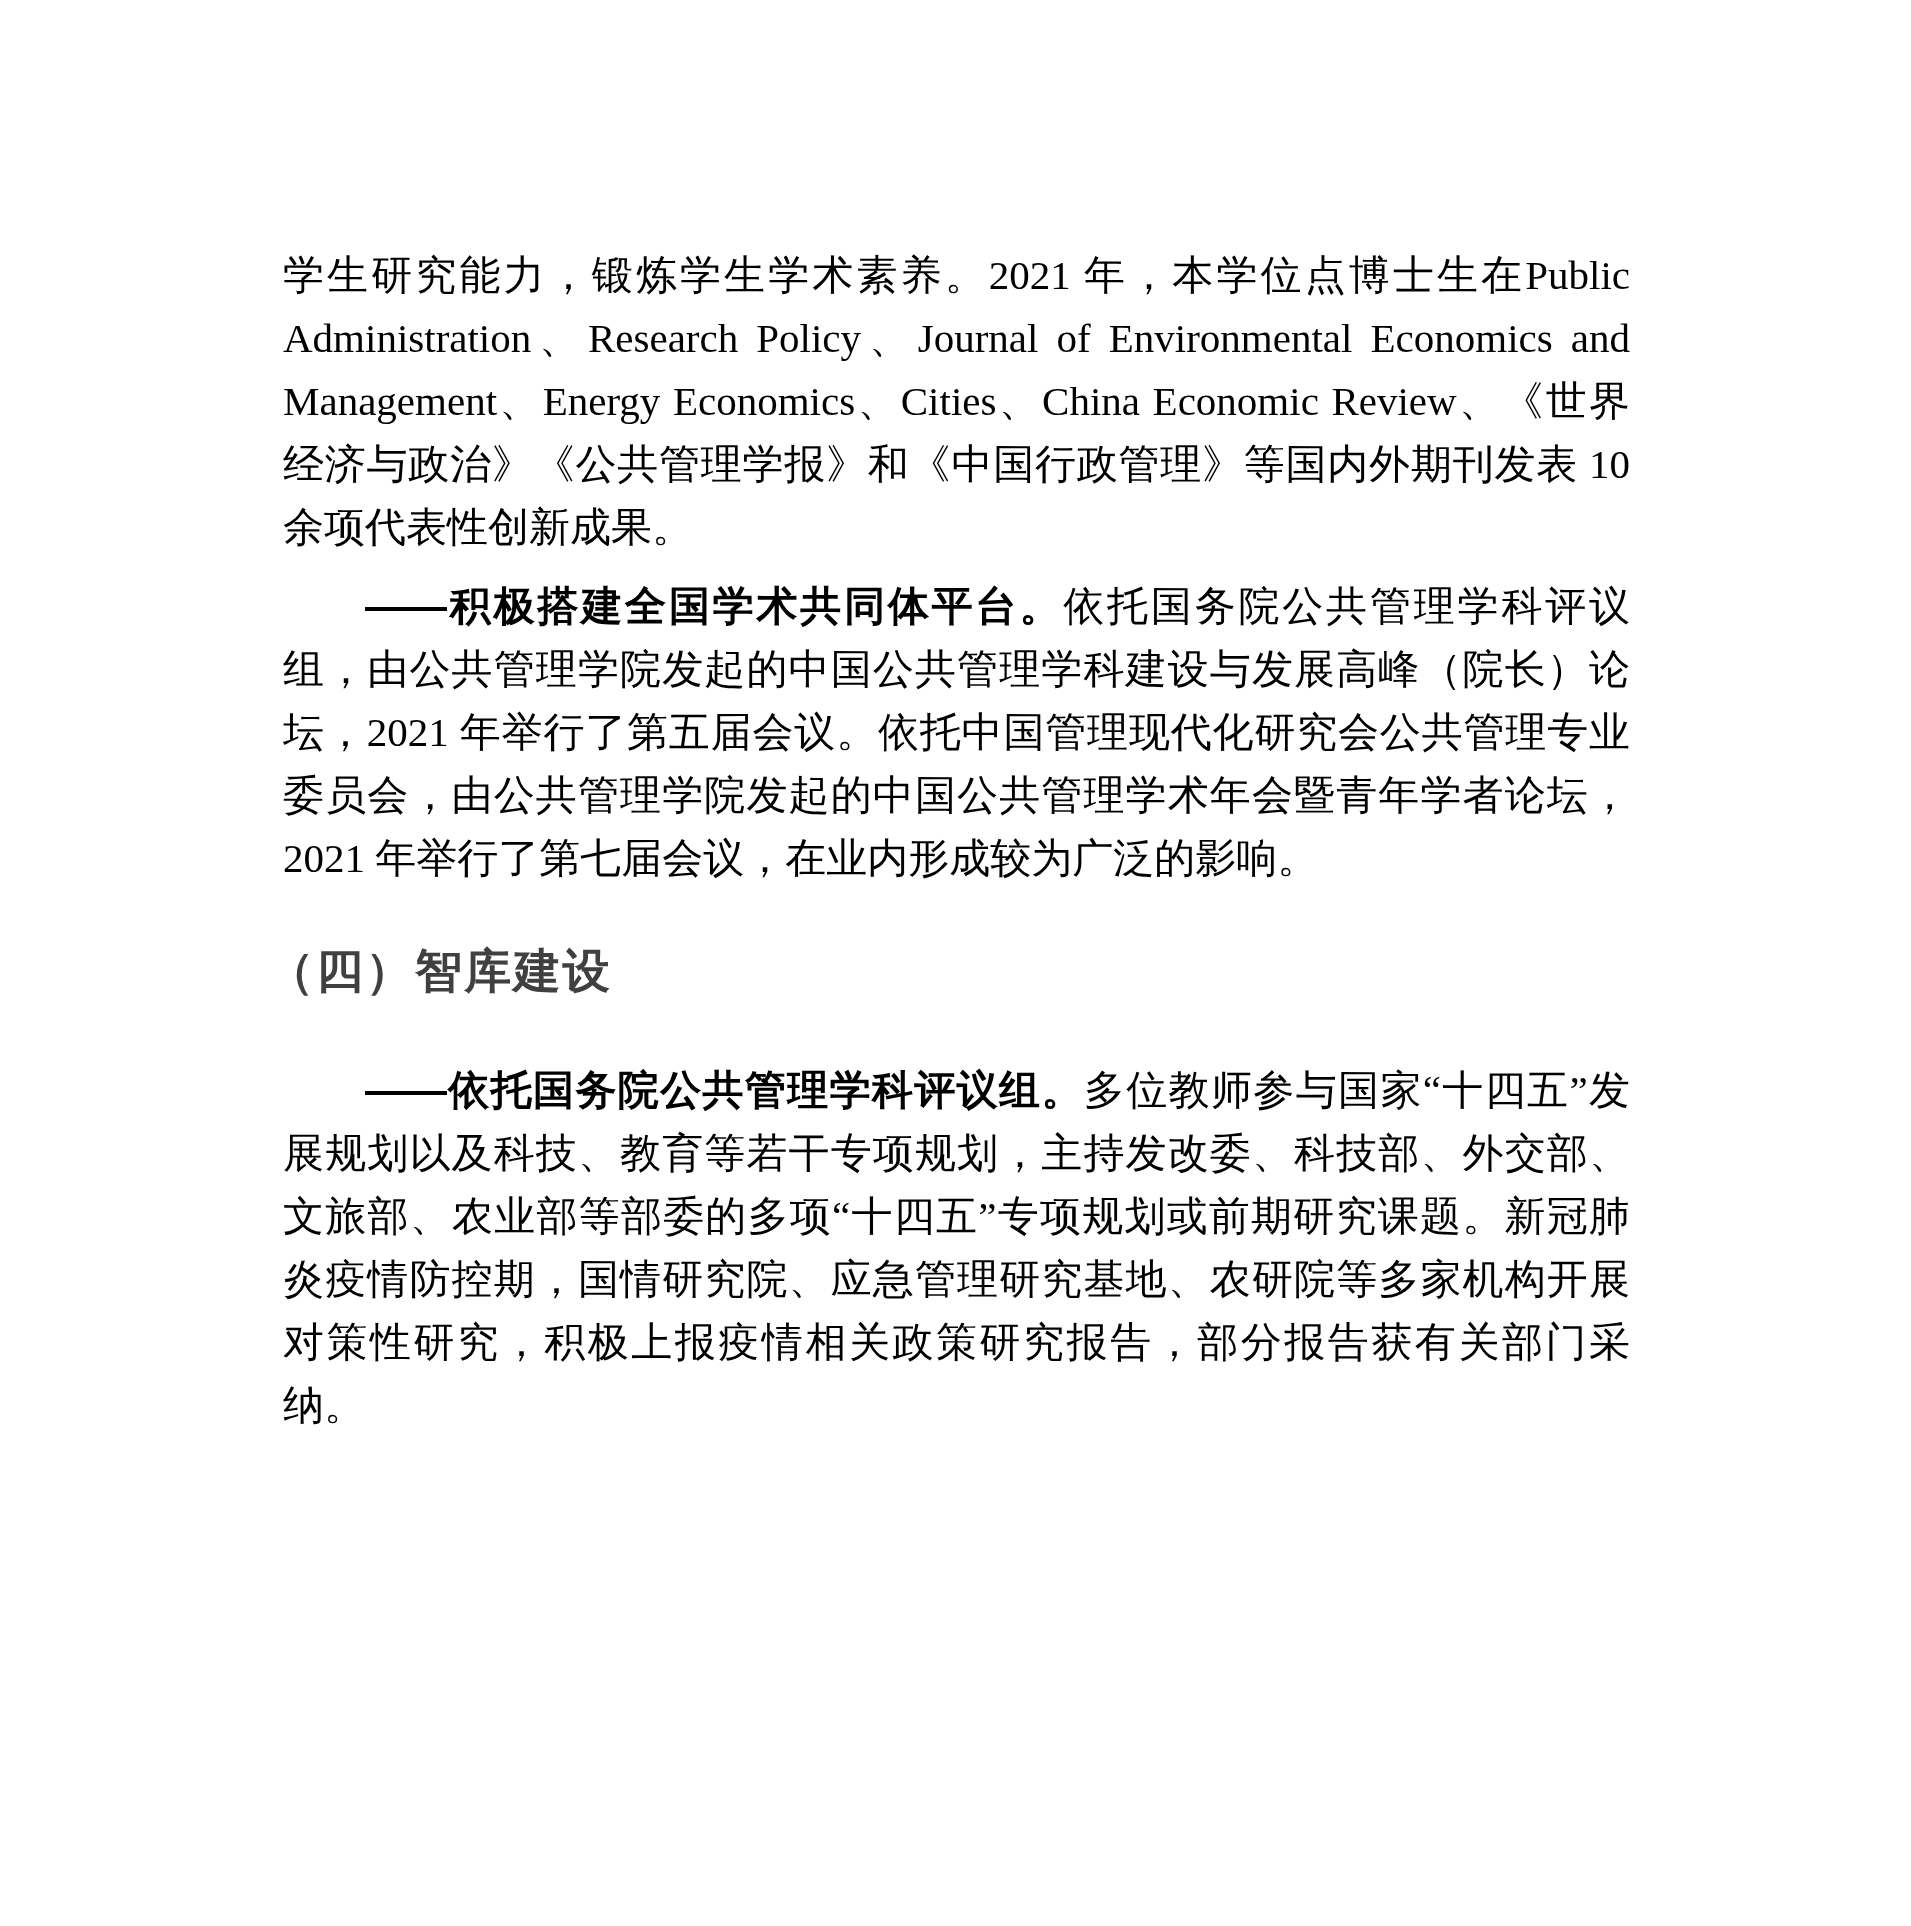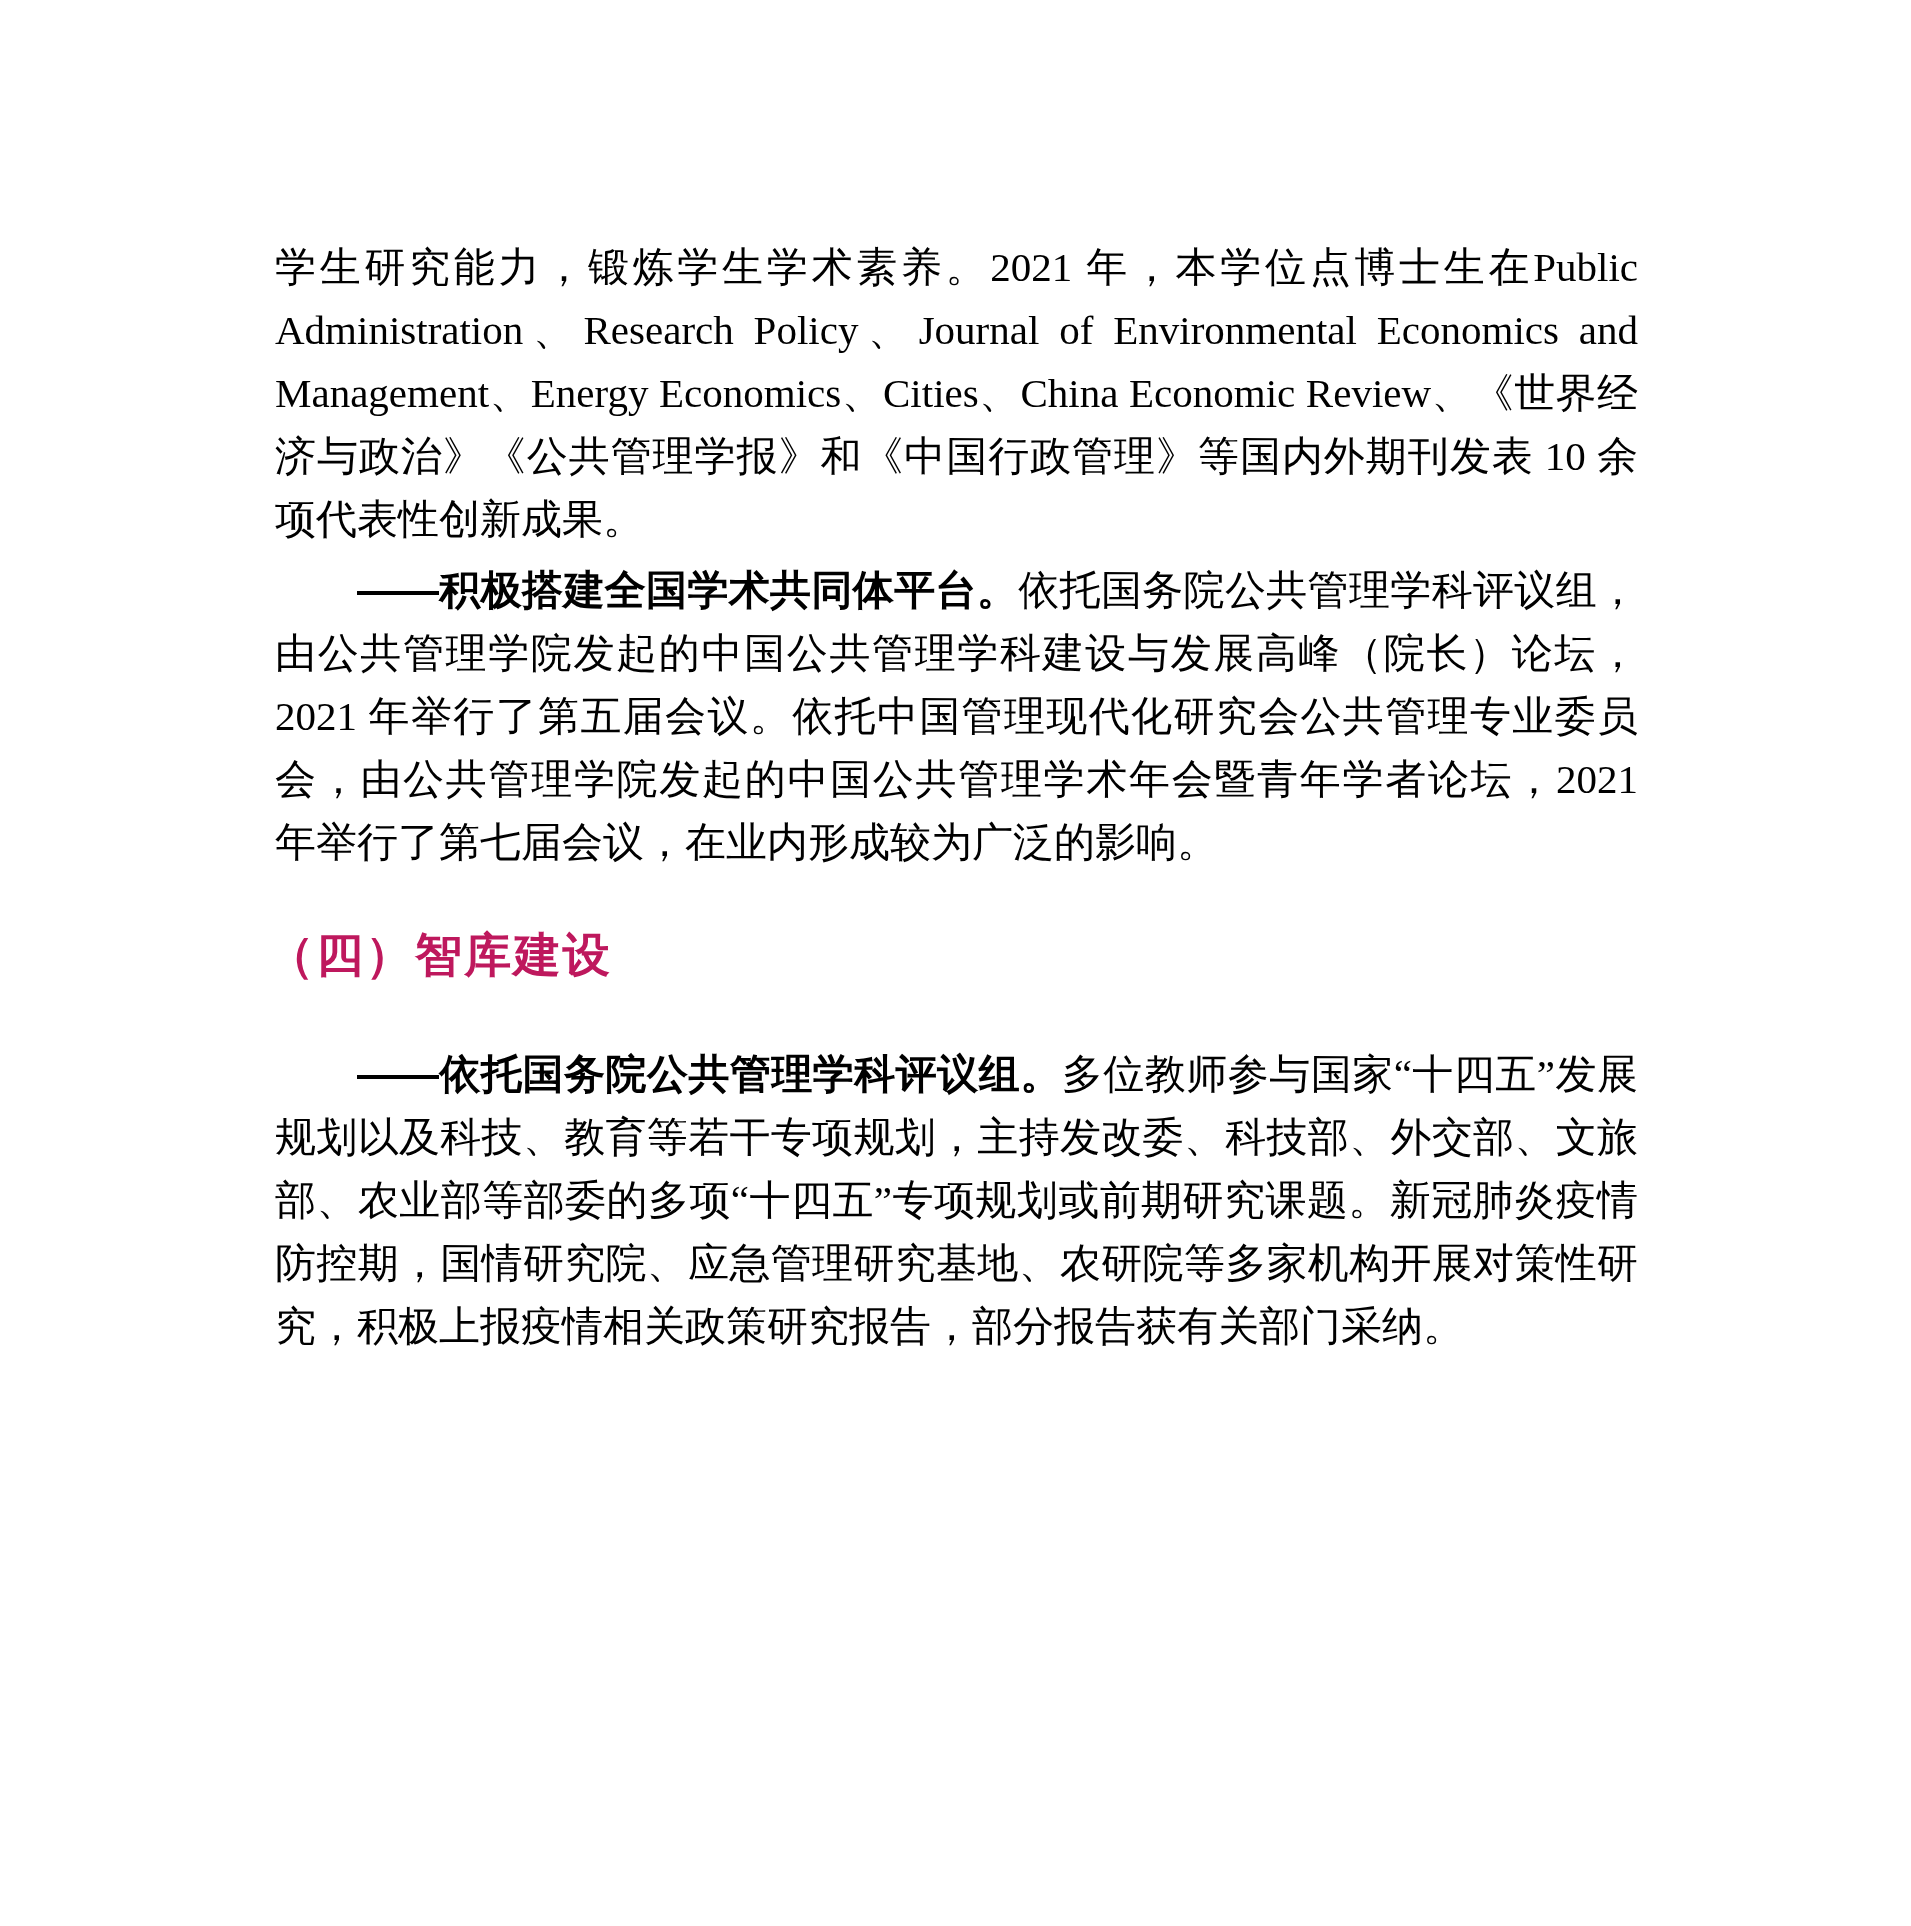--- a/index.html
+++ b/index.html
@@ -21,39 +21,39 @@
     left: 267px;
     top: 228px;
     width: 1379px;
     font-family: "Liberation Serif", "DejaVu Serif", serif;
     font-size: 41px;
     line-height: 63px;
     color: #000000;
     text-align: justify;
   }
   .para {
-    margin: 8px;
+    margin: 16px;
     padding: 0;
   }
   .para.indent {
     text-indent: 2em;
   }
   .lead {
     font-family: "Liberation Sans", "DejaVu Sans", sans-serif;
     font-weight: bold;
     letter-spacing: 0;
   }
   .heading {
     margin: 48px 0 56px 0;
     padding: 0;
     font-family: "Liberation Sans", "DejaVu Sans", sans-serif;
     font-weight: bold;
     font-size: 47px;
     line-height: 65px;
-    color: #be185d;
+    color: #404040;
     text-align: left;
     letter-spacing: 2.3px;
   }
 </style>
 </head>
 <body>
 
 <div class="page">
   <main class="content" id="doc-content">
       <p class="para">学生研究能力，锻炼学生学术素养。2021 年，本学位点博士生在Public Administration、Research Policy、Journal of Environmental Economics and Management、Energy Economics、Cities、China Economic Review、《世界经济与政治》《公共管理学报》和《中国行政管理》等国内外期刊发表 10 余项代表性创新成果。</p>

